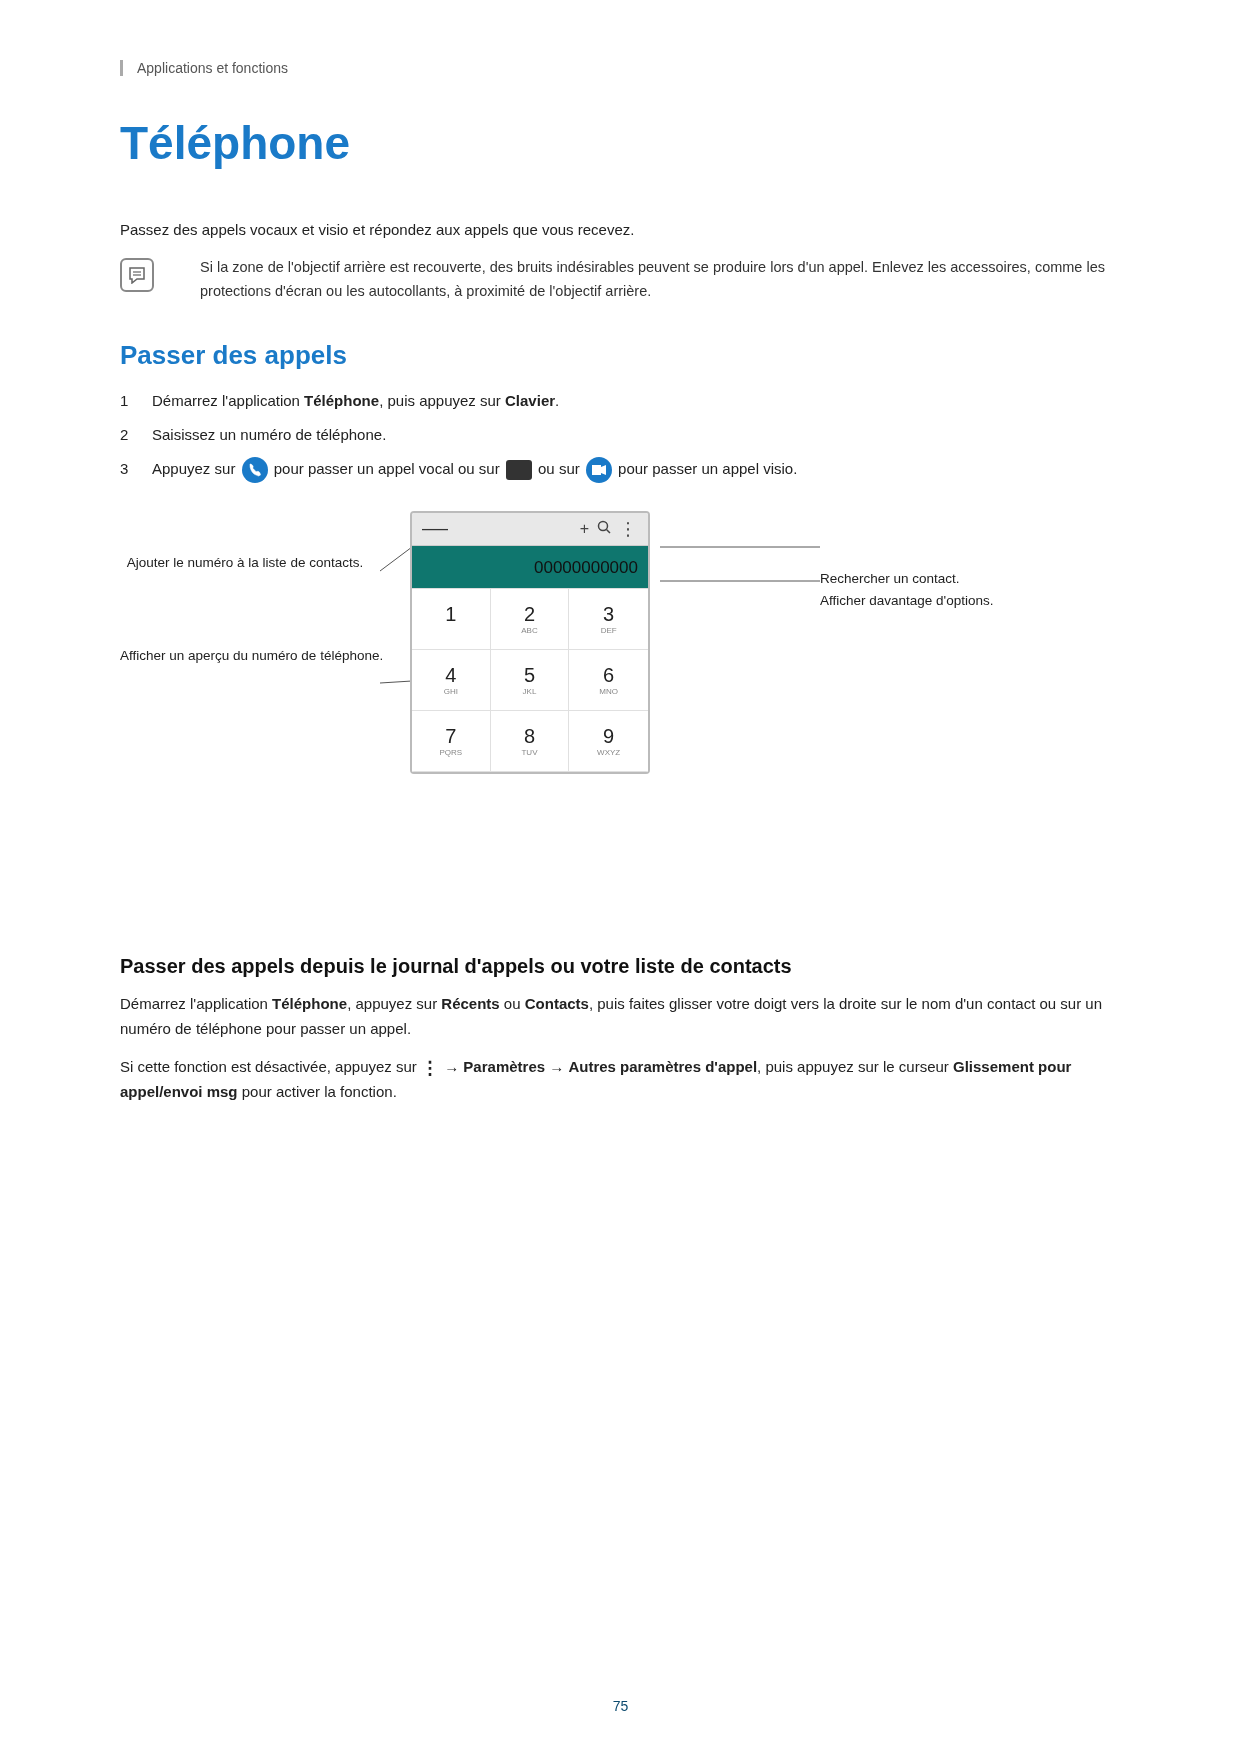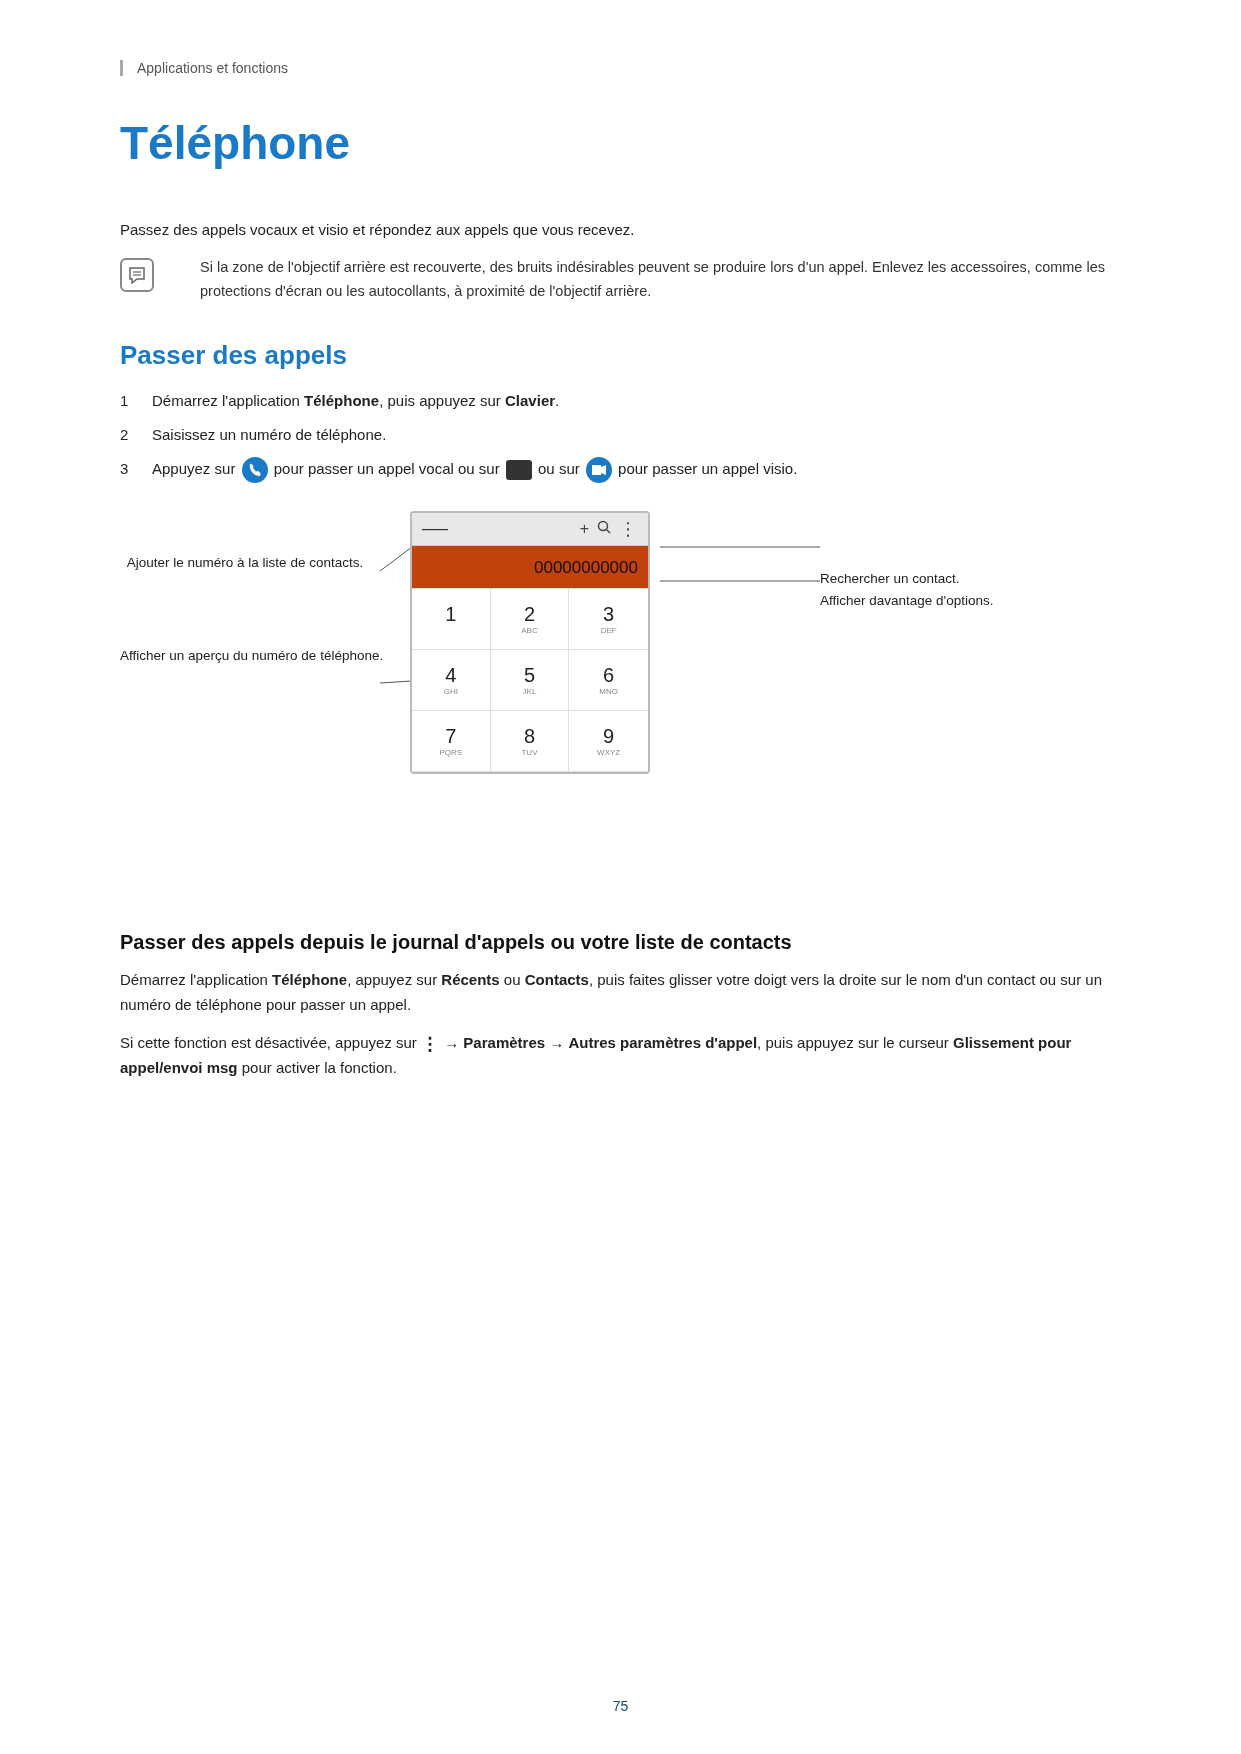--- a/index.html
+++ b/index.html
@@ -40,21 +40,21 @@
       font-size: 26px;
       font-weight: 700;
       color: #1a7ac8;
       margin-bottom: 18px;
     }
     .section-title-bold {
       font-size: 20px;
       font-weight: 700;
       color: #111;
       margin-bottom: 14px;
-      margin-top: 40px;
+      margin-top: 64px;
     }
     .intro-text {
       font-size: 15px;
       color: #222;
       line-height: 1.6;
       margin-bottom: 14px;
     }
     .note-box {
       display: flex;
       align-items: flex-start;
@@ -172,21 +172,21 @@
       font-size: 16px;
       color: #444;
       letter-spacing: 1px;
     }
     .phone-ui-number {
       padding: 12px 10px 10px 10px;
       font-size: 17px;
       color: #111;
       text-align: right;
       border-bottom: 1px solid #ddd;
-      background: #c2410c;
+      background: #0f766e;
     }
     .keypad {
       display: grid;
       grid-template-columns: repeat(3, 1fr);
       gap: 0;
       background: #f5f5f5;
     }
     .key {
       padding: 14px 0;
       text-align: center;

